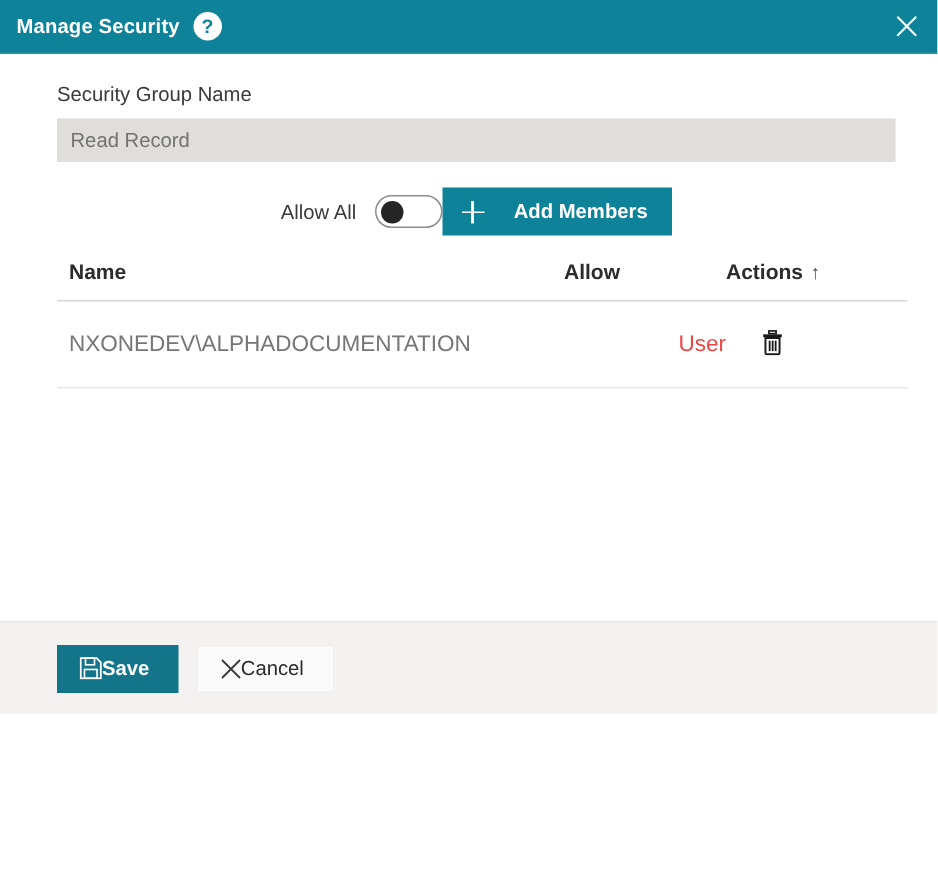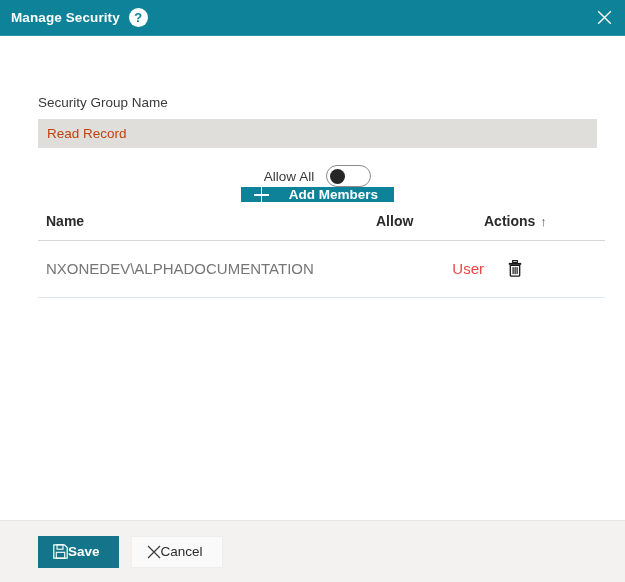--- a/index.html
+++ b/index.html
@@ -9,21 +9,21 @@
   body {
     width: 625px;
     height: 582px;
     background: #ffffff;
     font-family: "Liberation Sans", sans-serif;
     overflow: hidden;
   }
   .dialog {
     position: relative;
     width: 625px;
-    height: 582px;
+    height: 476px;
     background: #ffffff;
     box-sizing: border-box;
     display: flex;
     flex-direction: column;
   }
 
   
   .titlebar {
     height: 36px;
     background: #0e8299;
@@ -70,51 +70,49 @@
     cursor: pointer;
   }
   .close-btn svg { display: block; }
 
   
   .body {
     flex: 1 1 auto;
     padding: 19px 28px 0 38px;
     box-sizing: border-box;
     position: relative;
-    margin-top: 40px;
   }
   .field-label {
     font-size: 13.5px;
     color: #3a3a3a;
     margin-bottom: 8px;
     line-height: 1.2;
   }
   .text-input {
     width: 559px;
     height: 29px;
     background: #dfdedb;
     border: none;
     outline: none;
     font-family: "Liberation Sans", sans-serif;
     font-size: 13.5px;
-    color: #c2410c;
+    color: #737373;
     padding: 0 9px;
     box-sizing: border-box;
     display: block;
   }
 
   
   .allow-row {
     margin-top: 17px;
     width: 559px;
     display: flex;
     align-items: center;
-    justify-content: flex-start;
+    justify-content: center;
     height: 32px;
-    flex-direction: column;
   }
   .allow-left {
     display: flex;
     align-items: center;
     gap: 12px;
   }
   .allow-label {
     font-size: 13.5px;
     color: #3a3a3a;
   }

